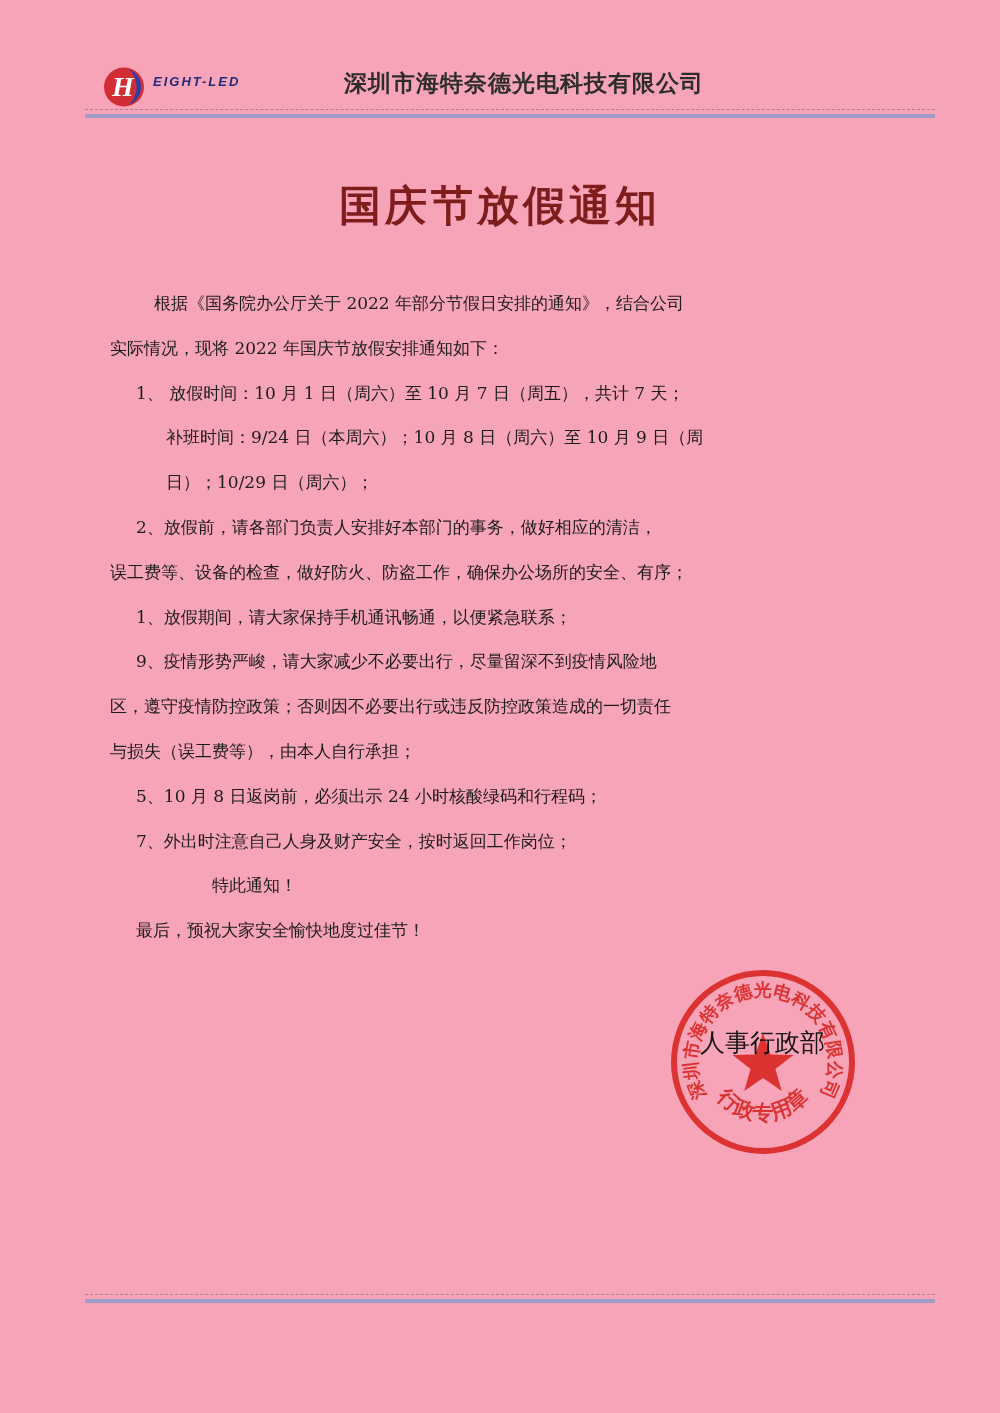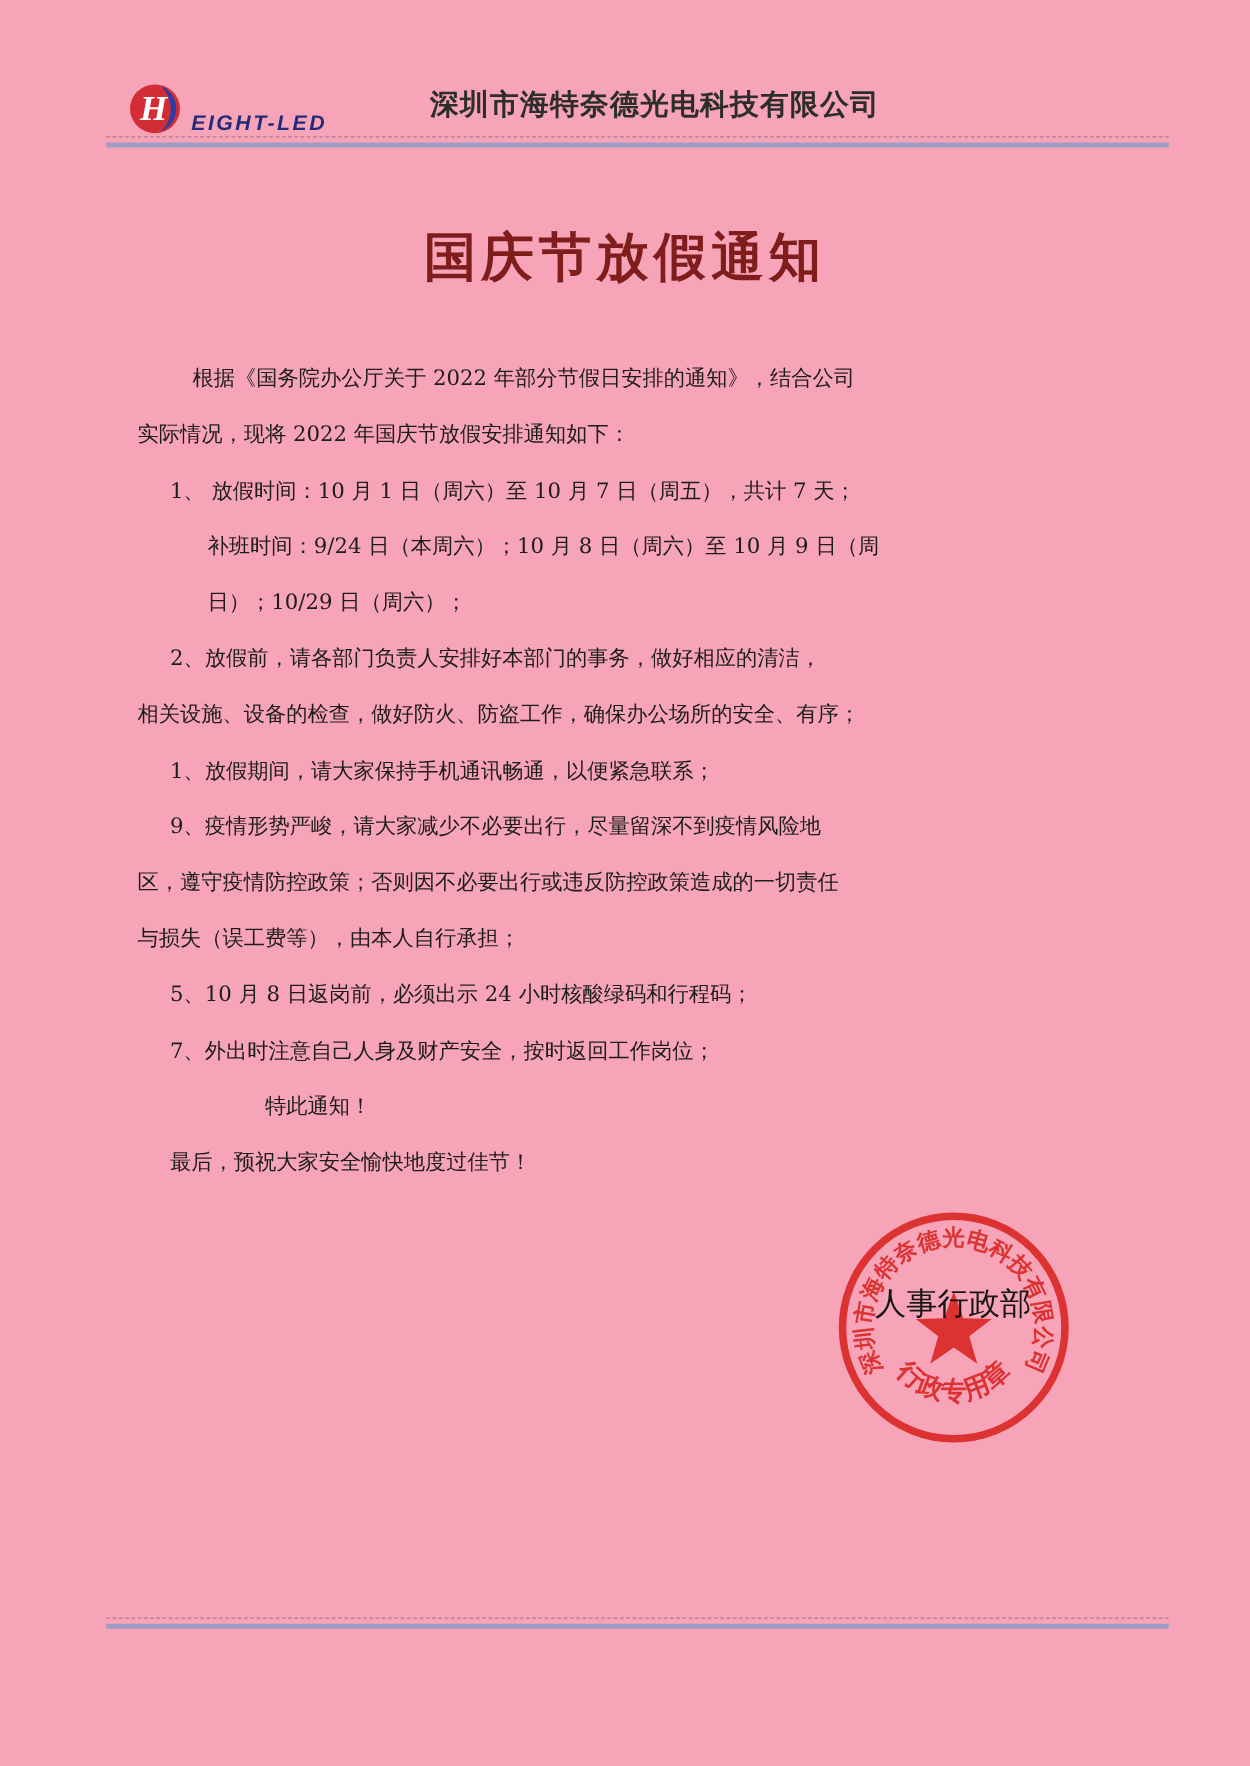--- a/index.html
+++ b/index.html
@@ -2,22 +2,22 @@
 <html><head>
 <meta charset="utf-8">
 <style>
   html,body{margin:0;padding:0;}
   body{width:1000px;height:1413px;position:relative;overflow:hidden;
        font-family:"DejaVu Serif","Liberation Serif",serif;}
   .page{position:absolute;inset:0;background:#f7a4b8;}
   
   .logo-wrap{position:absolute;left:103px;top:64px;width:170px;height:46px;}
   .logo-svg{position:absolute;left:0;top:2px;width:46px;height:42px;}
-  .brand{position:absolute;left:50px;top:25px;font-family:"Liberation Sans",sans-serif;
-         font-weight:bold;font-style:italic;font-size:17px;letter-spacing:2px;color:#232a7a;}
+  .brand{position:absolute;left:50px;top:10px;font-family:"Liberation Sans",sans-serif;
+         font-weight:bold;font-style:italic;font-size:13px;letter-spacing:2px;color:#232a7a;}
   .company{position:absolute;left:344px;top:68px;font-family:"Liberation Sans",sans-serif;
            font-weight:bold;font-size:23px;color:#2d2d2d;letter-spacing:1px;white-space:pre;}
   .rule-dashed{position:absolute;left:85px;width:850px;border-top:1px dashed rgba(105,85,115,.5);}
   .rule-solid{position:absolute;left:85px;width:850px;height:4px;background:#8f9cc7;opacity:.85;}
   .hd-dash{top:109px;} .hd-line{top:114px;}
   .ft-dash{top:1294px;} .ft-line{top:1299px;}
   
   .title{position:absolute;left:0;top:178px;width:100%;text-align:center;
          font-size:42px;font-weight:bold;color:#7f1d1d;letter-spacing:4px;}
   
@@ -52,21 +52,21 @@
 
   <div class="title">国庆节放假通知</div>
 
   <div class="body-text">
     <div class="line i44">根据《国务院办公厅关于 2022 年部分节假日安排的通知》，结合公司</div>
     <div class="line">实际情况，现将 2022 年国庆节放假安排通知如下：</div>
     <div class="line i26">1、 放假时间：10 月 1 日（周六）至 10 月 7 日（周五），共计 7 天；</div>
     <div class="line i56">补班时间：9/24 日（本周六）；10 月 8 日（周六）至 10 月 9 日（周</div>
     <div class="line i56">日）；10/29 日（周六）；</div>
     <div class="line i26">2、放假前，请各部门负责人安排好本部门的事务，做好相应的清洁，</div>
-    <div class="line">相关设施、设备的检查，做好防火、防盗工作，确保办公场所的安全、有序；</div>
+    <div class="line">误工费等、设备的检查，做好防火、防盗工作，确保办公场所的安全、有序；</div>
     <div class="line i26">1、放假期间，请大家保持手机通讯畅通，以便紧急联系；</div>
     <div class="line i26">9、疫情形势严峻，请大家减少不必要出行，尽量留深不到疫情风险地</div>
     <div class="line">区，遵守疫情防控政策；否则因不必要出行或违反防控政策造成的一切责任</div>
     <div class="line">与损失（误工费等），由本人自行承担；</div>
     <div class="line i26">5、10 月 8 日返岗前，必须出示 24 小时核酸绿码和行程码；</div>
     <div class="line i26">7、外出时注意自己人身及财产安全，按时返回工作岗位；</div>
     <div class="line i100">特此通知！</div>
     <div class="line i26">最后，预祝大家安全愉快地度过佳节！</div>
   </div>
 

